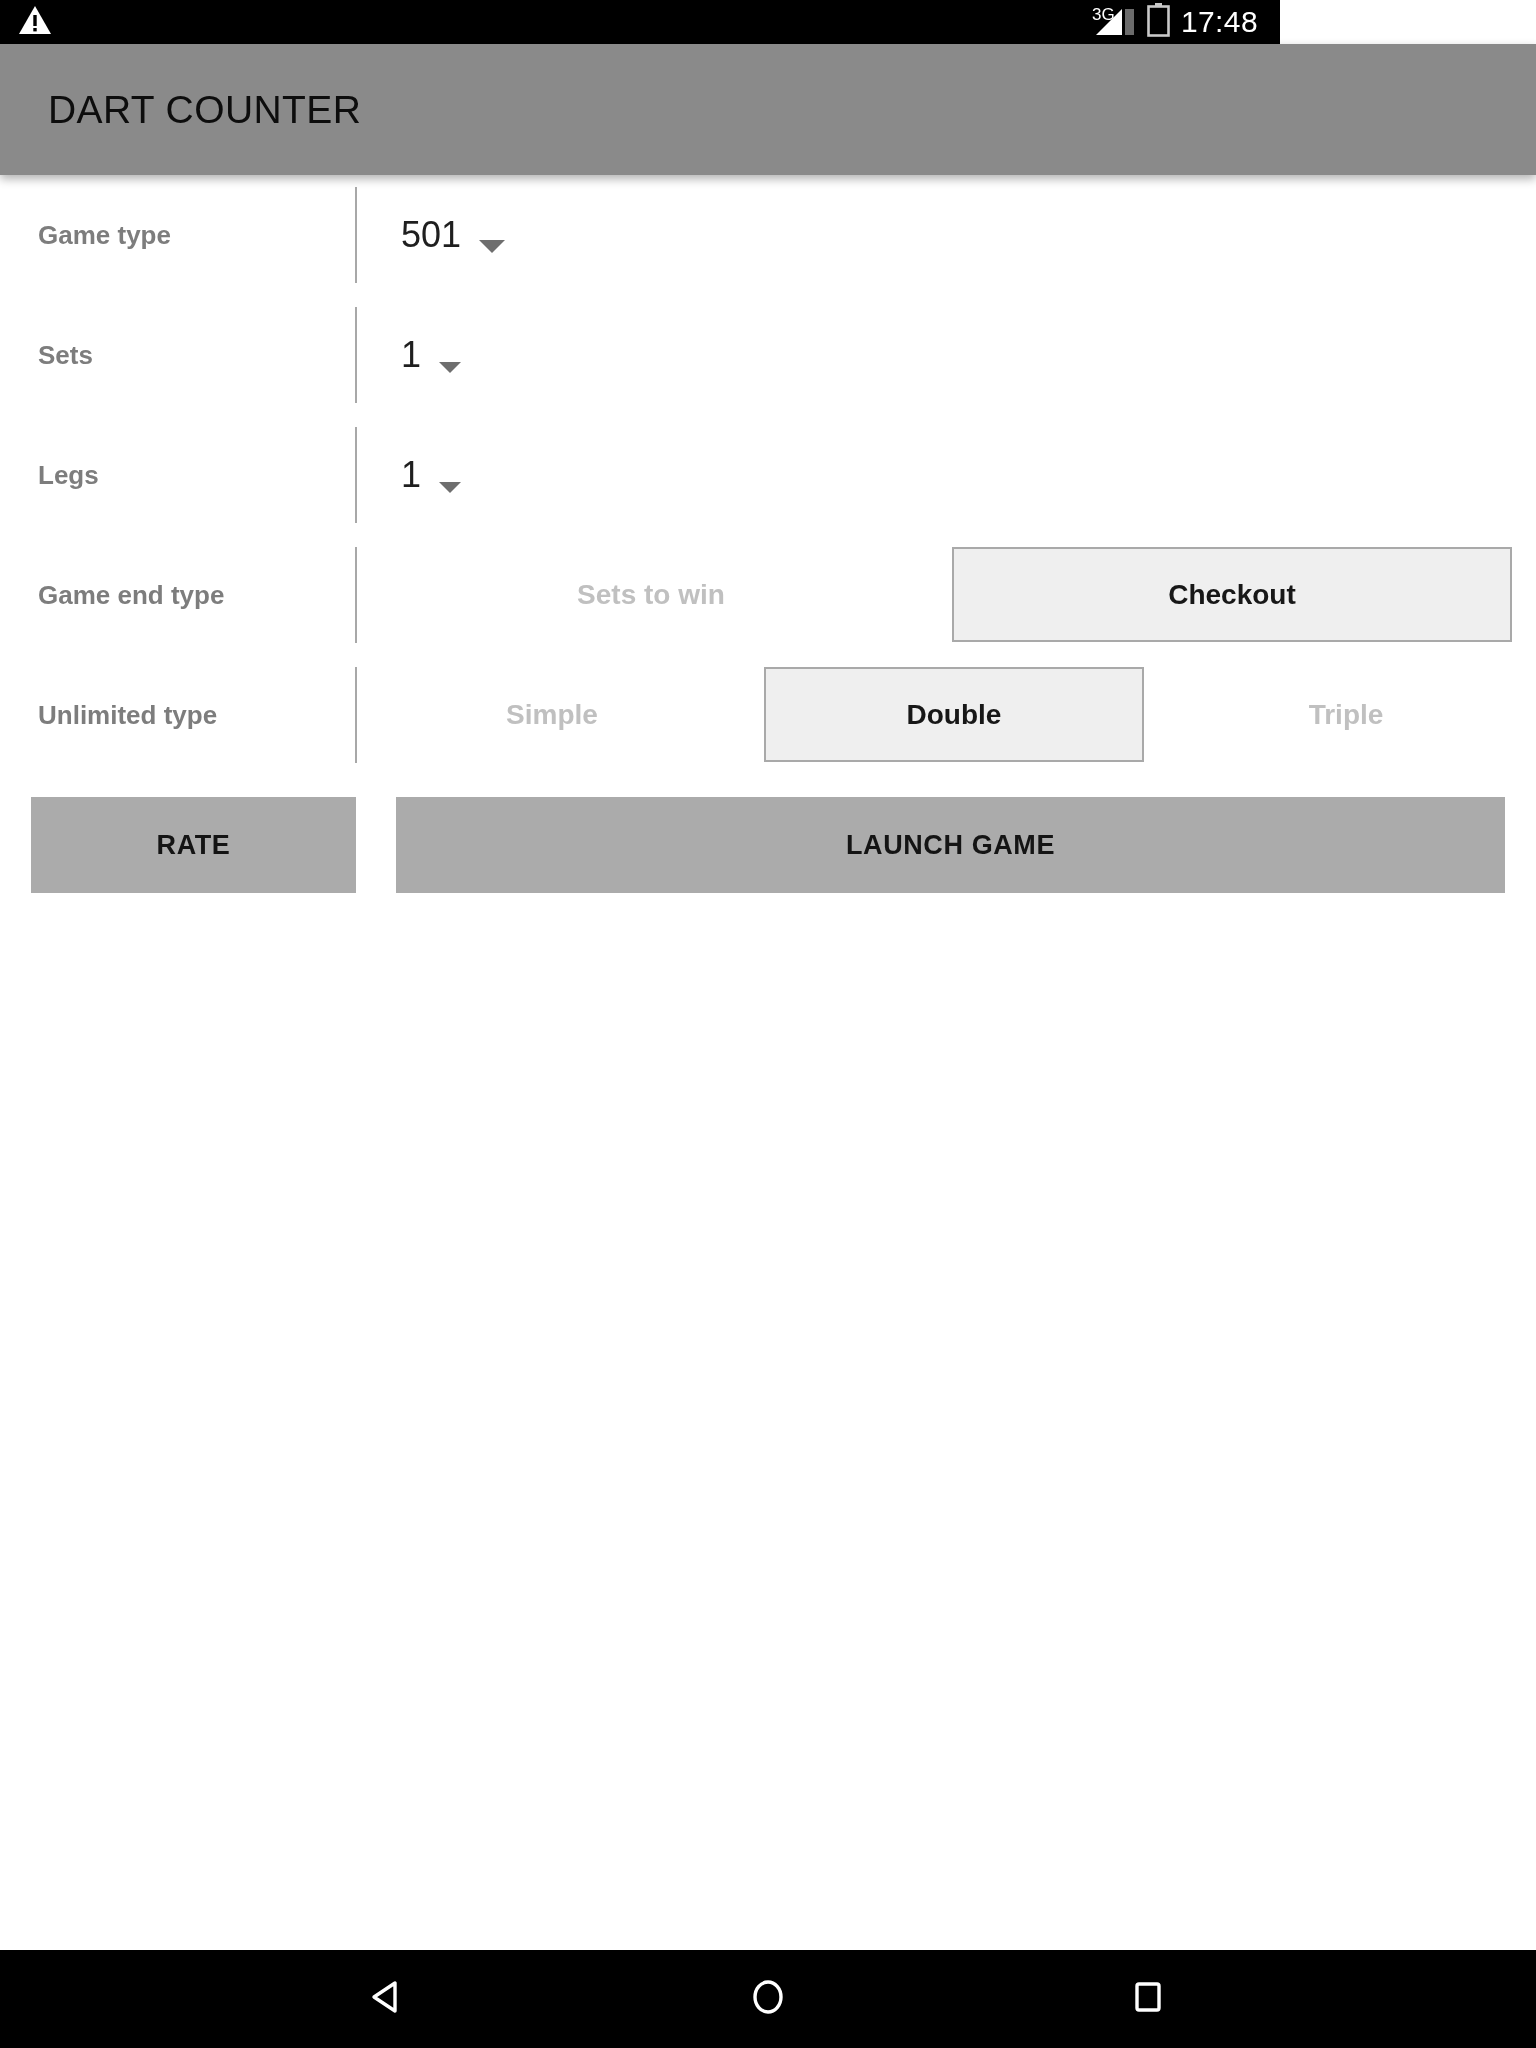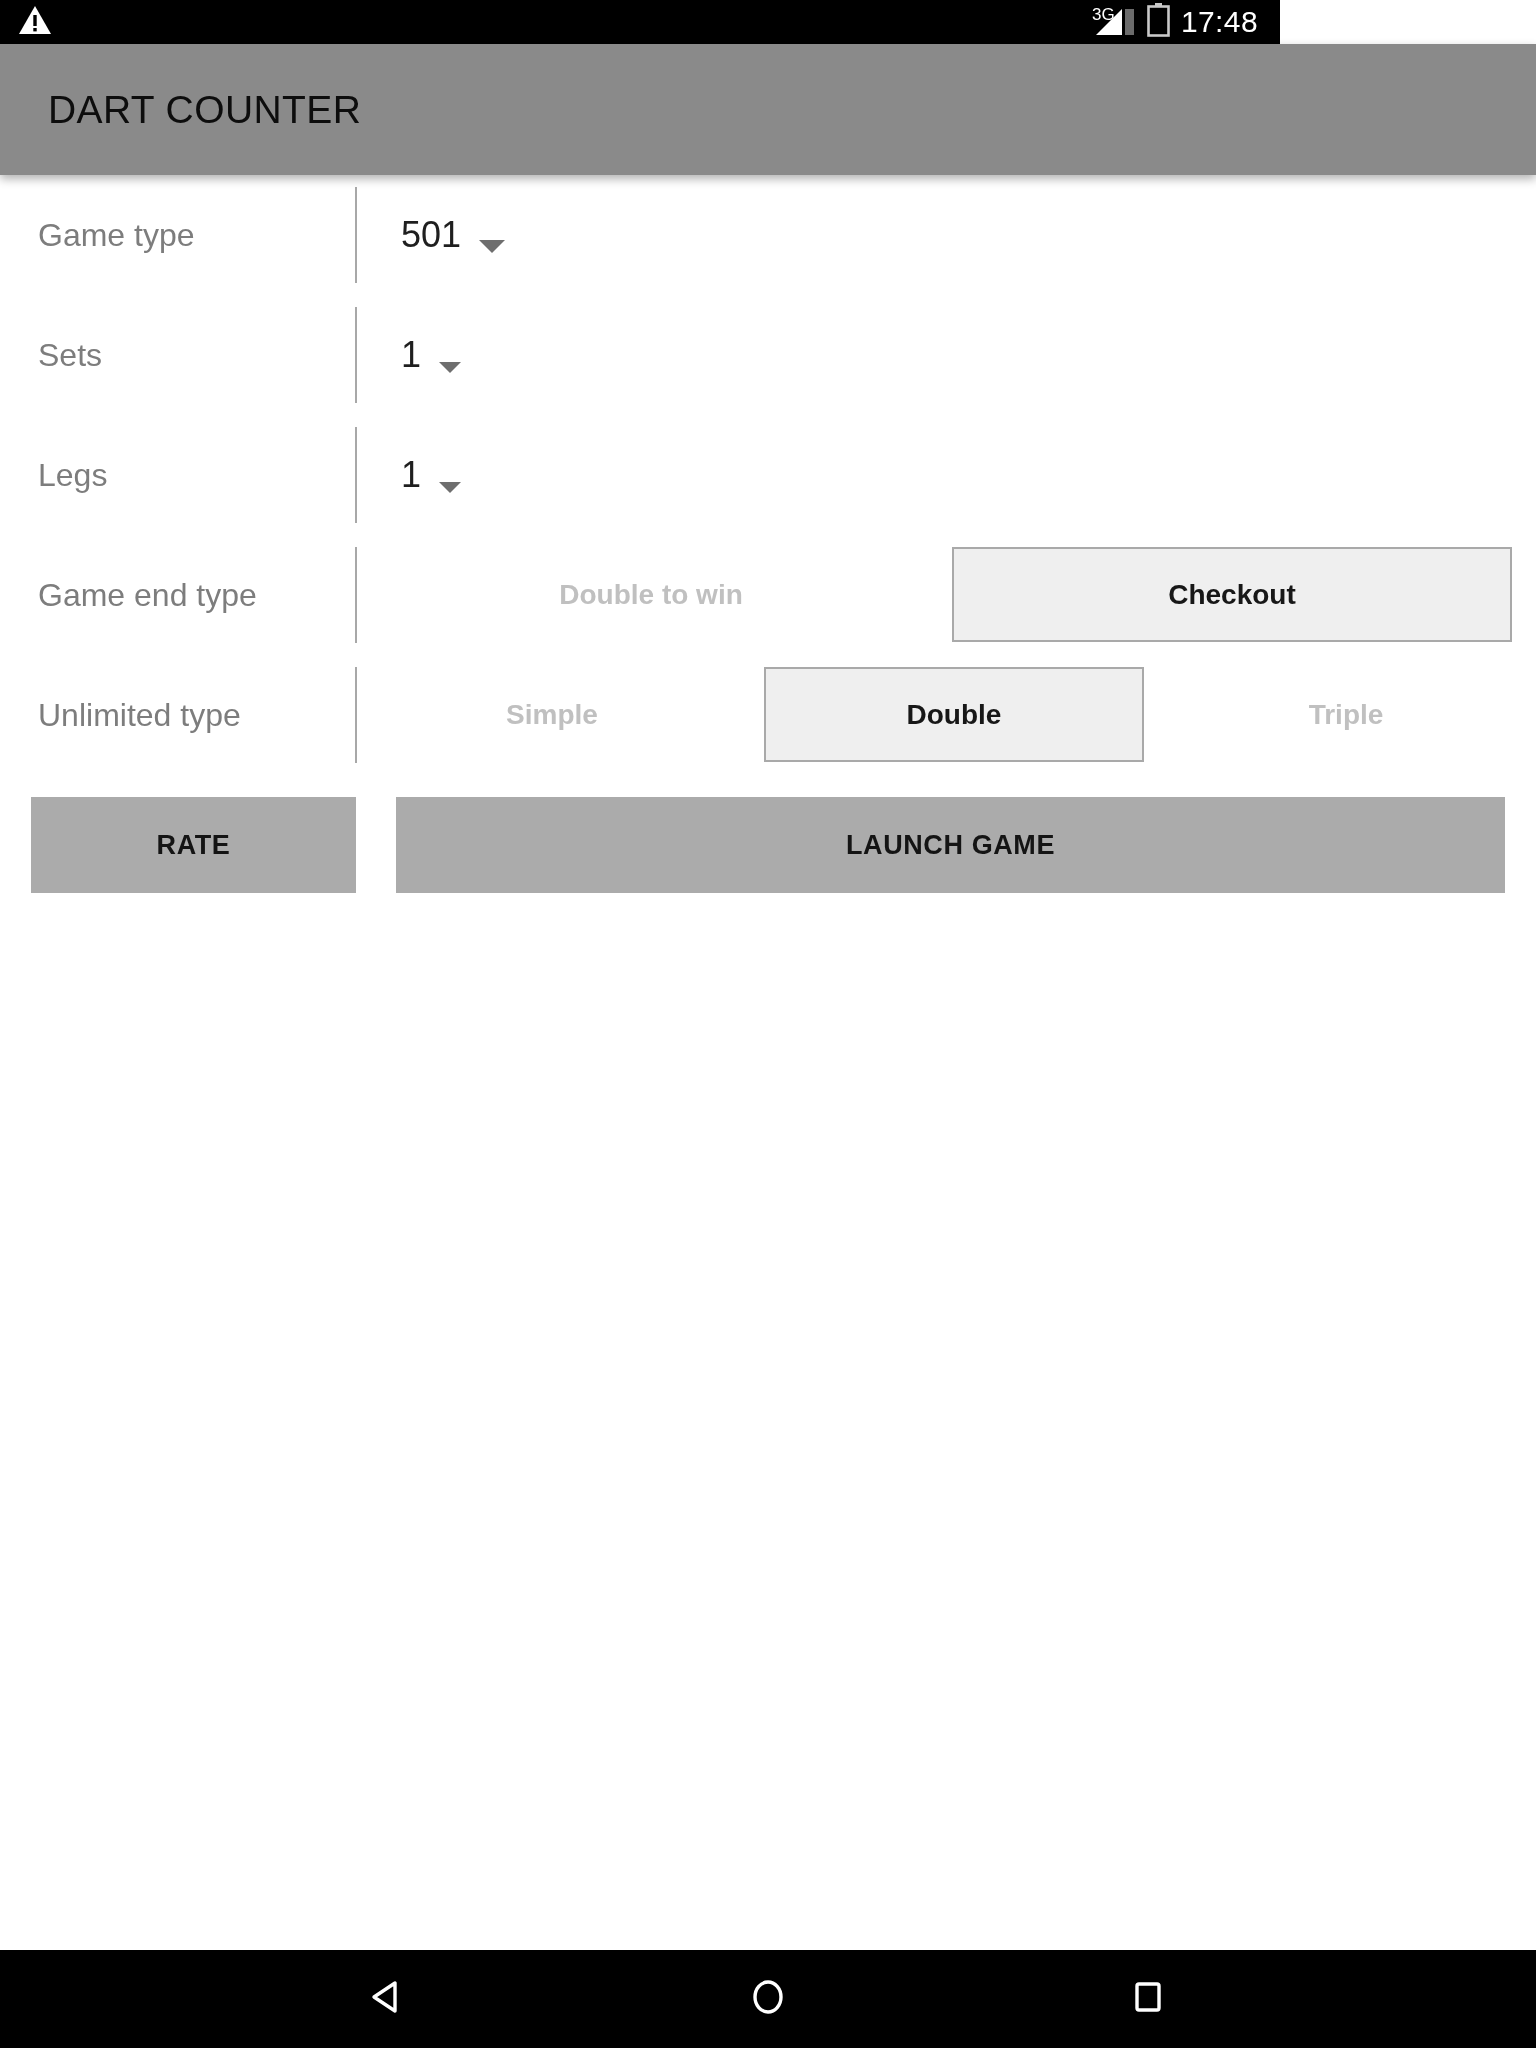--- a/index.html
+++ b/index.html
@@ -54,21 +54,21 @@
   .content{
     position:absolute; top:175px; left:0; width:1536px;
     background:#ffffff;
   }
   .row{
     position:relative; height:120px;
     display:flex; align-items:center;
   }
   .row-label{
     width:356px; padding-left:38px;
-    font-size:32px; color:#7d7d7d; font-weight:400;
+    font-size:26px; color:#7d7d7d; font-weight:700;
     font-family:"Liberation Sans", sans-serif;
   }
   .divider{
     position:absolute; left:355px; top:12px;
     width:2px; height:96px; background:#a8a8a8;
   }
   .row-value{
     display:flex; align-items:flex-end; padding-left:45px; gap:18px;
   }
   .value-text{
@@ -207,21 +207,21 @@
         <span class="value-text">1</span>
         <span class="caret small"></span>
       </div>
     </div>
 
     <div class="row">
       <div class="row-label">Game end type</div>
       <div class="divider"></div>
       <div class="seg-area">
         <div class="seg off gt-first">
-          <span class="seg-label">Double to win</span>
+          <span class="seg-label">Sets to win</span>
         </div>
         <div class="seg on gt-unl">
           <span class="seg-label">Checkout</span>
         </div>
       </div>
     </div>
 
     <div class="row">
       <div class="row-label">Unlimited type</div>
       <div class="divider"></div>

